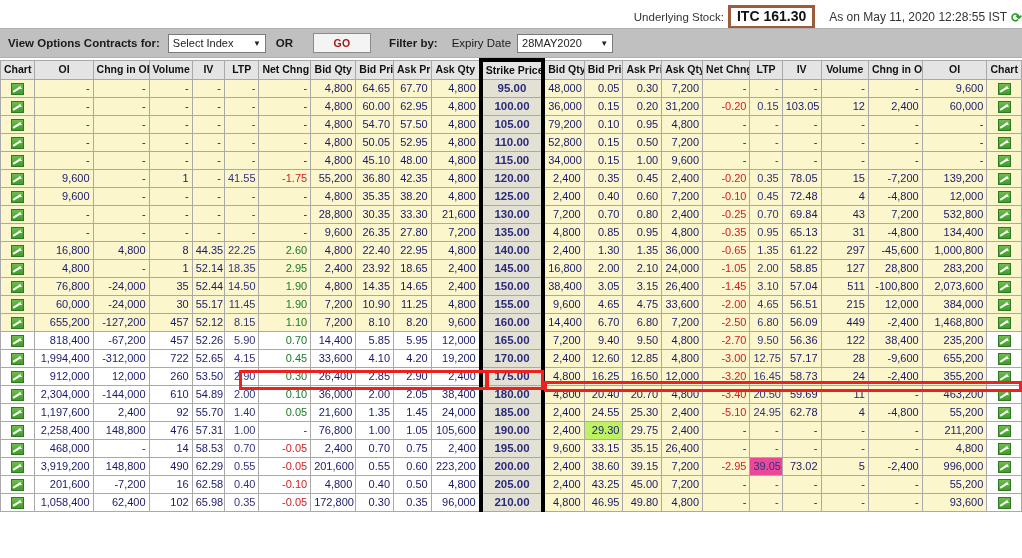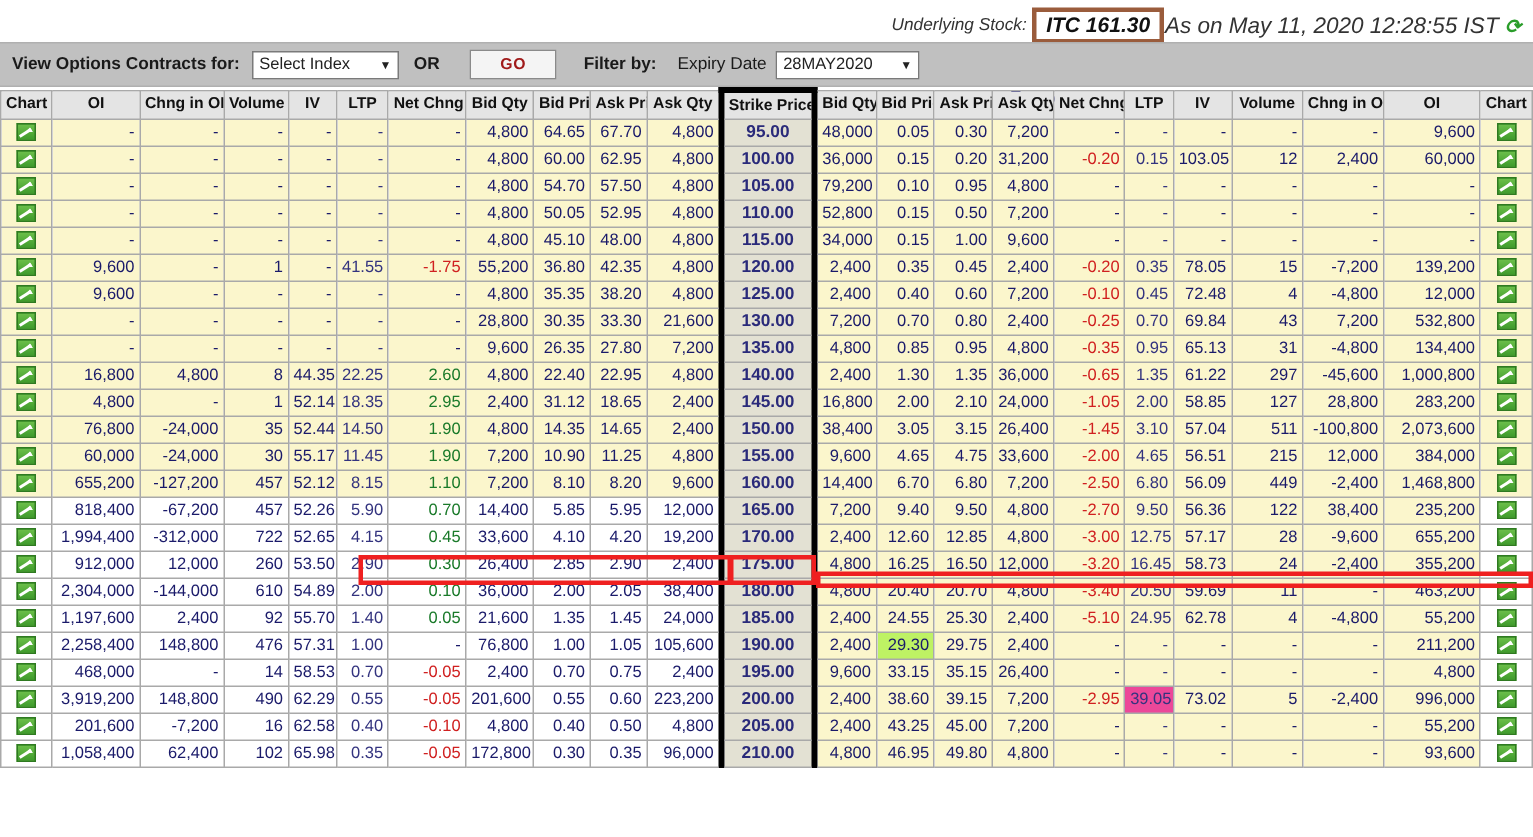--- a/index.html
+++ b/index.html
@@ -13,33 +13,33 @@
   #app { position: relative; width: 1022px; height: 558px; overflow: hidden; }
 
   
   .title-bar { position: relative; height: 28px; }
   .page-title {
     position: absolute; left: 8px; top: 1px;
     font-size: 18px; font-weight: bold; color: #3b3b3b;
     letter-spacing: .1px;
   }
   .underlying-wrap {
-    position: absolute; right: 8px; top: 5px;
+    position: absolute; right: 0; top: 5px;
     display: flex; align-items: center; gap: 0;
-    font-size: 11.5px; color: #333; font-style: italic;
+    font-size: 11.5px; color: #333;
   }
   .underlying-label { color: #333; font-size: 11.5px; padding-right: 4px; }
   .underlying-box {
     border: 3px solid #9a5c3c;
     background: #fff;
     padding: 0px 6px 1px 6px;
     font-size: 14px; font-weight: bold; color: #111;
     line-height: 17px;
   }
-  .asof { padding-left: 1px; font-size: 15px; color: #333; }
+  .asof { padding-left: 14px; font-size: 12px; color: #333; }
   .refresh-icon {
     display: inline-block; margin-left: 4px; color: #2a9d2a;
     font-size: 13px; font-weight: bold; line-height: 11px;
   }
 
   
   .filter-bar {
     position: relative;
     height: 30px;
     background: #c0c0c0;
@@ -506,21 +506,21 @@
           </tr>
           <tr class="itm">
             <td class="chart-cell"><span class="chart-icon"></span></td>
             <td class="">4,800</td>
             <td class="">-</td>
             <td class="">1</td>
             <td class="">52.14</td>
             <td class="ltp">18.35</td>
             <td class="pos">2.95</td>
             <td class="">2,400</td>
-            <td class="">31.12</td>
+            <td class="">23.92</td>
             <td class="">18.65</td>
             <td class="">2,400</td>
             <td class="strike">145.00</td>
             <td class="">16,800</td>
             <td class="">2.00</td>
             <td class="">2.10</td>
             <td class="">24,000</td>
             <td class="neg">-1.05</td>
             <td class="ltp">2.00</td>
             <td class="">58.85</td>

